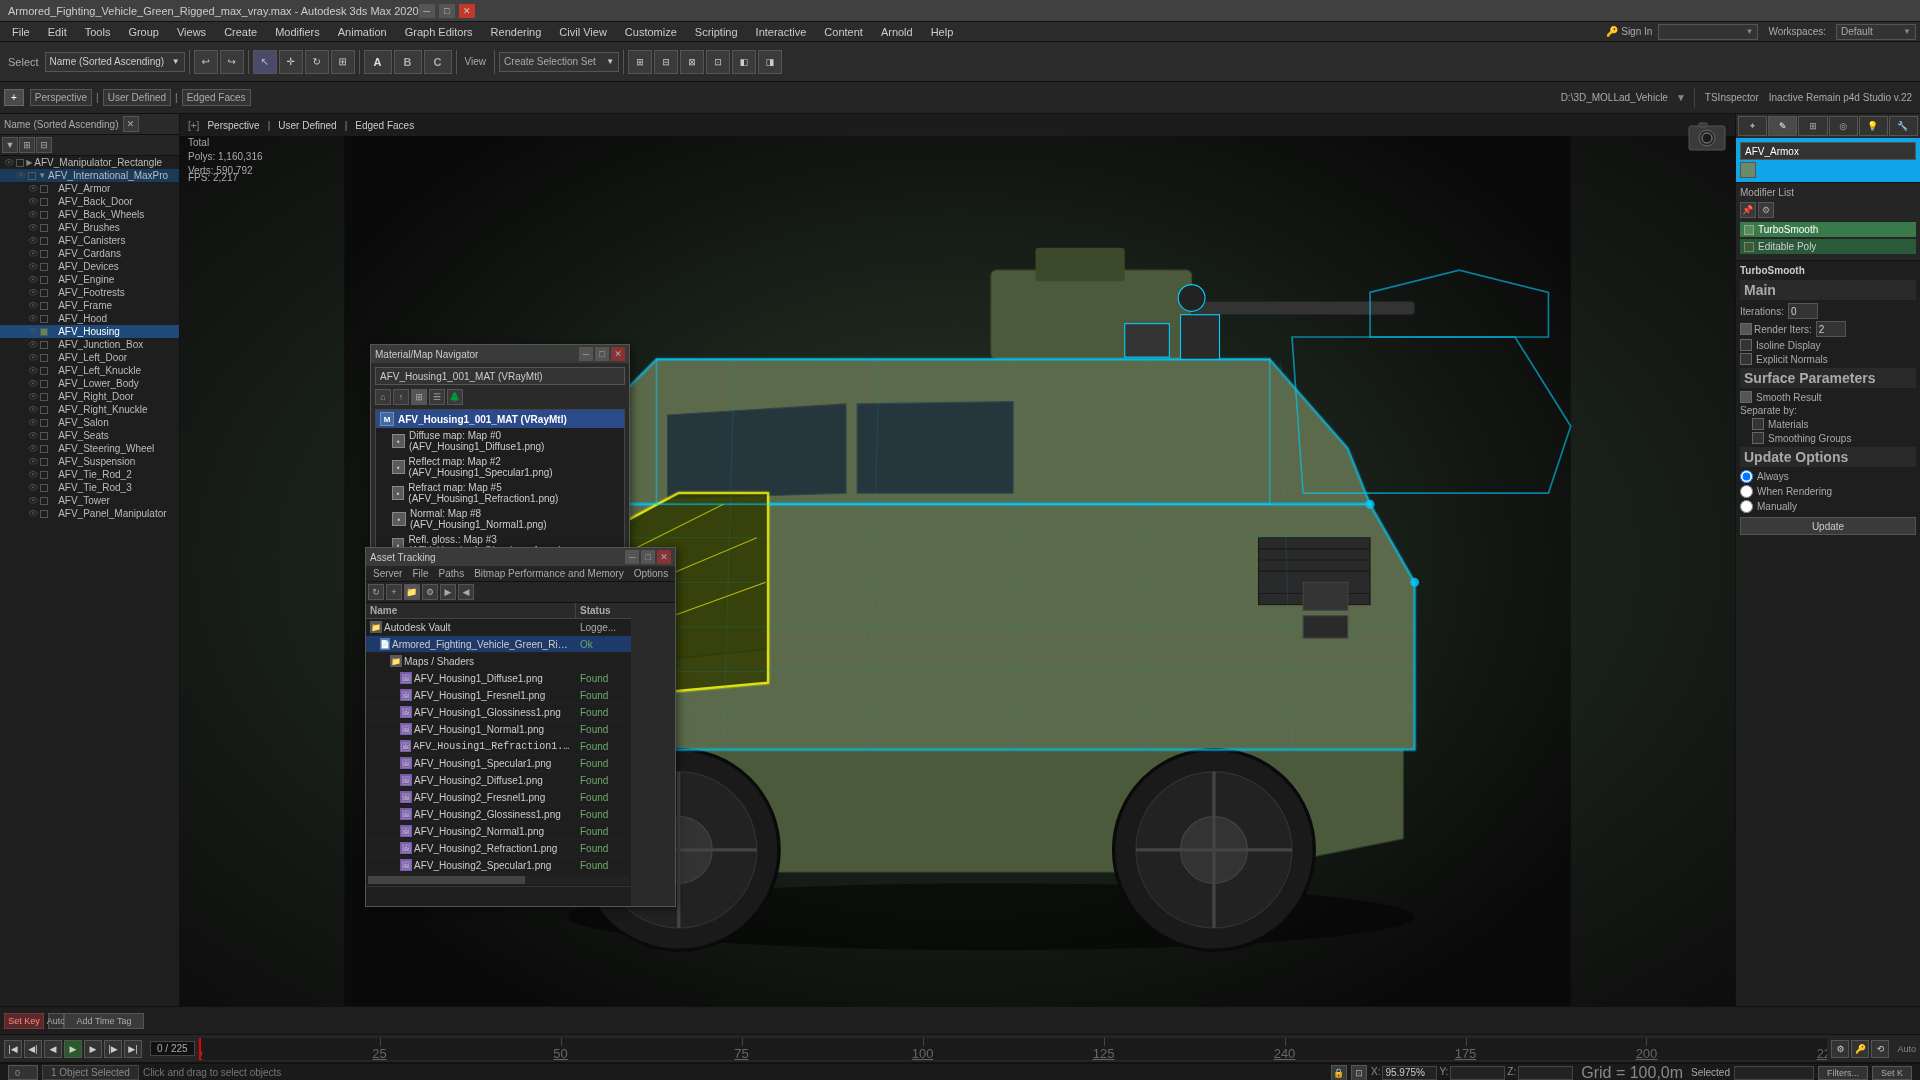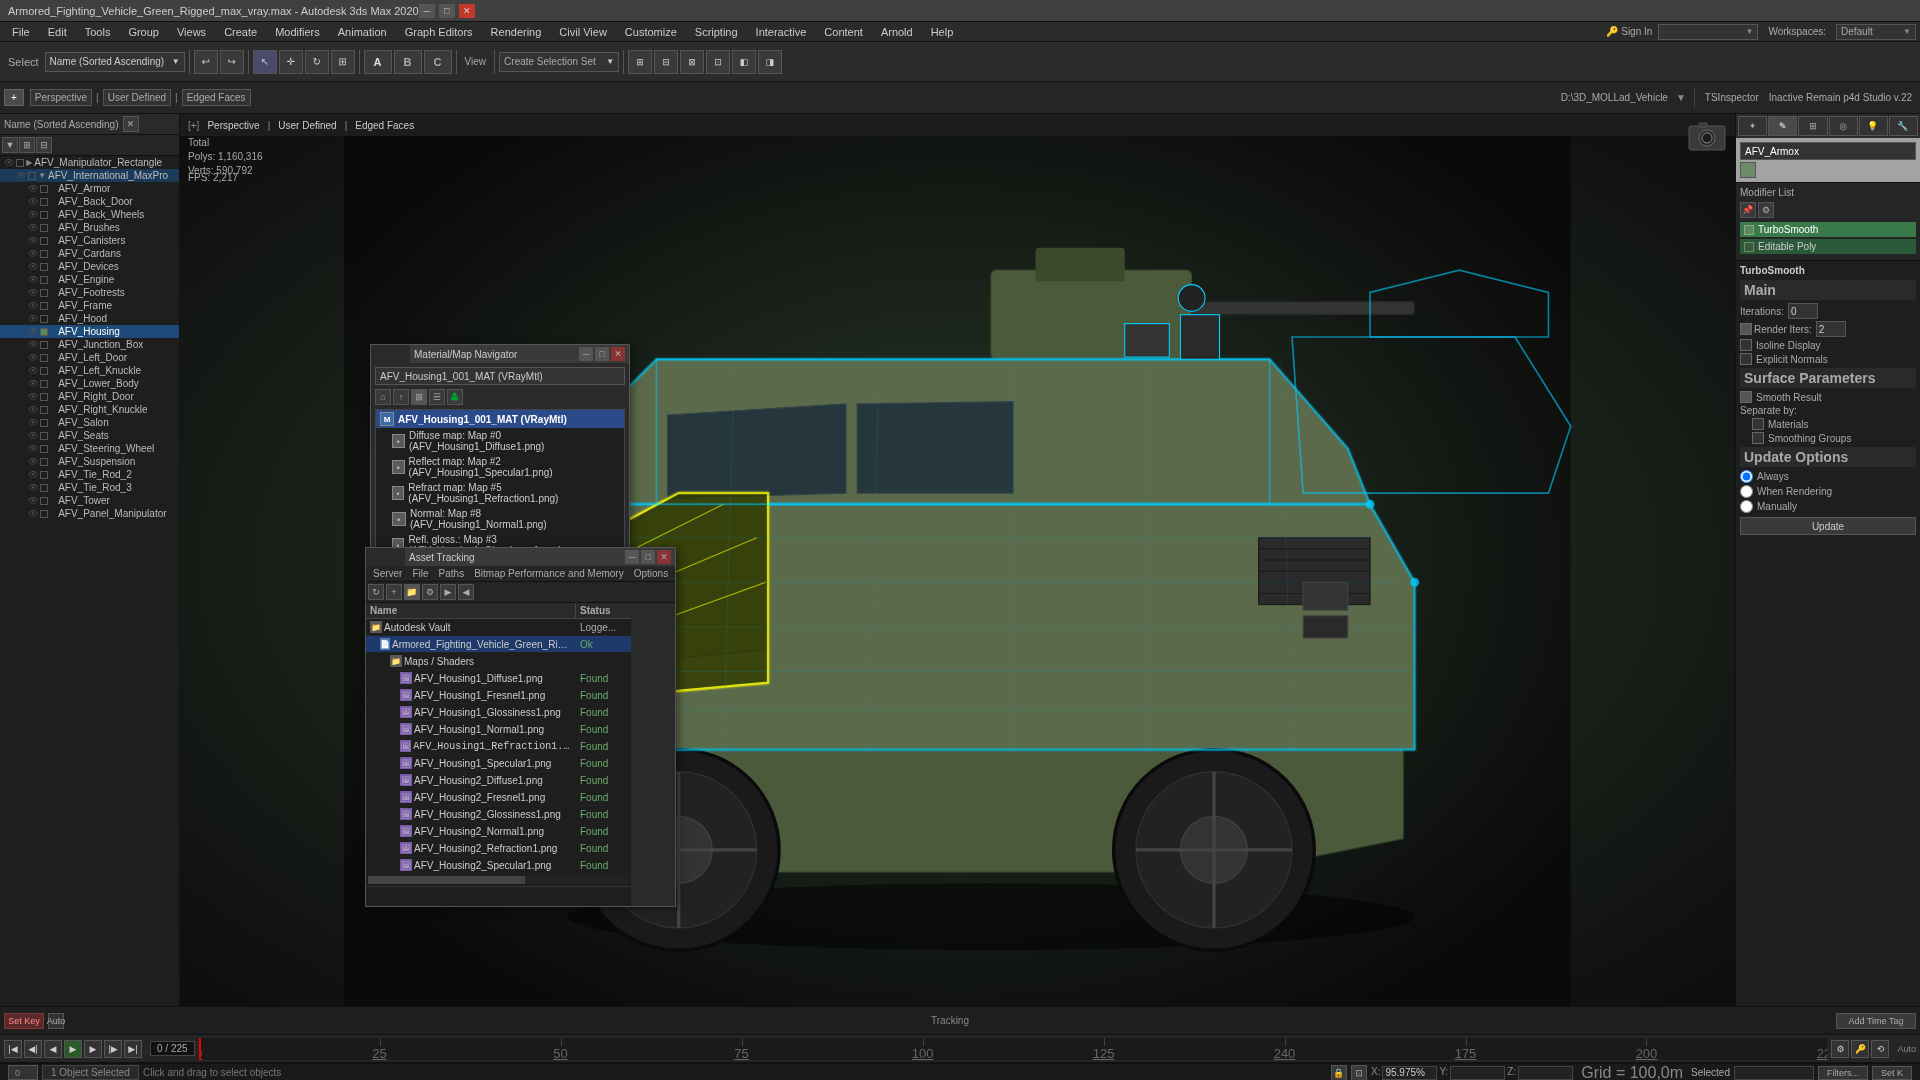--- a/index.html
+++ b/index.html
@@ -310,21 +310,20 @@
     }
     .fw-titlebar {
       height: 18px;
       background: #3a3a3a;
       display: flex;
       align-items: center;
       padding: 0 4px;
       font-size: 10px;
       color: #ccc;
       cursor: move;
-      margin-left: 39px;
     }
     .fw-titlebar .fw-title { flex: 1; }
     .fw-btn {
       width: 14px;
       height: 14px;
       background: #555;
       border: none;
       color: #aaa;
       font-size: 9px;
       cursor: pointer;
@@ -1177,21 +1176,21 @@
 
   <div id="right-panel">
     <div id="right-panel-tabs">
       <button class="rp-tab">✦</button>
       <button class="rp-tab active">✎</button>
       <button class="rp-tab">⊞</button>
       <button class="rp-tab">◎</button>
       <button class="rp-tab">💡</button>
       <button class="rp-tab">🔧</button>
     </div>
-    <div style="padding:4px;background:#a3a3a3;border-bottom:1px solid #111;">
+    <div style="padding:4px;background:#0ea5e9;border-bottom:1px solid #111;">
       <input type="text" style="width: 100%; height: 18px; background: rgb(51, 51, 51); border: 1px solid rgb(85, 85, 85); color: rgb(255, 255, 255); font-size: 10px; padding: 0px 4px;" value="AFV_Armox">
       <div style="display:flex;gap:2px;margin-top:2px;">
         <div style="width:16px;height:16px;background:#6a8a6a;border:1px solid #555;"></div>
       </div>
     </div>
     <div id="right-panel-modifier">
       <div style="font-size:10px;color:#aaa;margin-bottom:4px;">Modifier List</div>
       <div style="display:flex;gap:2px;margin-bottom:4px;">
         <button class="small-btn">📌</button>
         <button class="small-btn">⚙</button>
@@ -1260,23 +1259,20 @@
     </div>
   </div>
 </div>
 
 <div id="bottom-area">
 
   <div id="tracking-bar">
     <div style="display:flex;align-items:center;gap:4px;">
       <button class="small-btn" style="width:40px;background:#5a2a2a;color:#ff8888;font-size:9px;border:1px solid #883333;">Set Key</button>
       <button class="small-btn" style="background:#333;font-size:9px;">Auto</button>
-    </div>
-    <div style="flex:1;display:flex;align-items:center;justify-content:center;">
-      <span style="font-size:10px;color:#888;">Tracking</span>
     </div>
     <div style="display:flex;align-items:center;gap:4px;">
       <button class="small-btn" style="font-size:9px;width:80px;">Add Time Tag</button>
     </div>
   </div>
 
   <div id="timeline-area">
     <div style="display:flex;align-items:center;padding:0 4px;gap:2px;">
       <button class="pb-btn">|◀</button>
       <button class="pb-btn">◀|</button>

